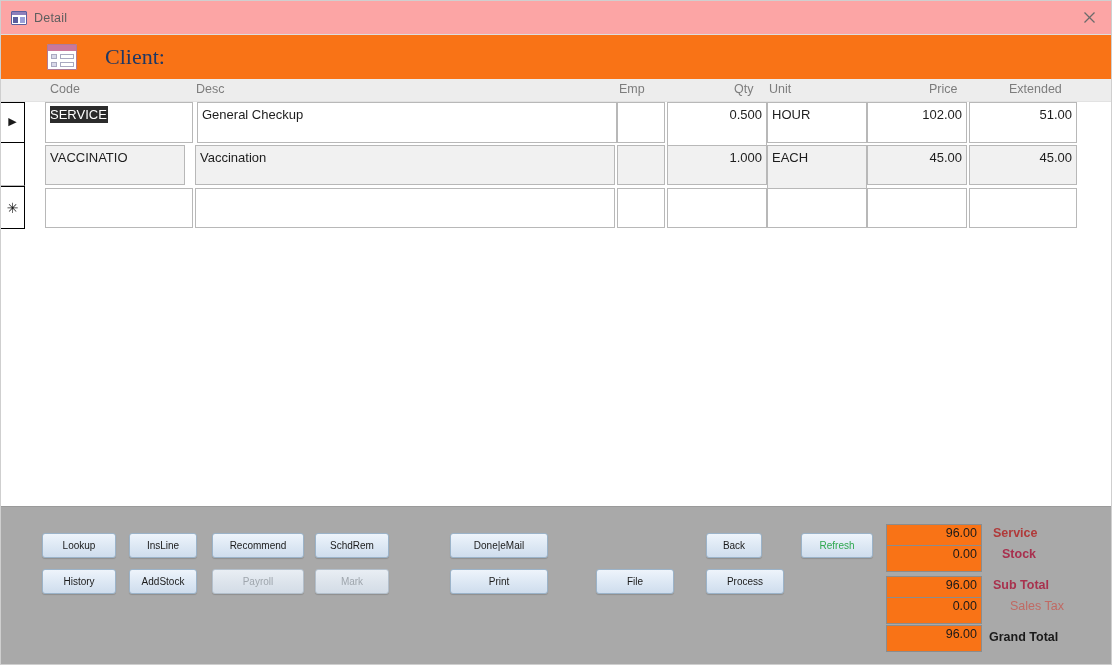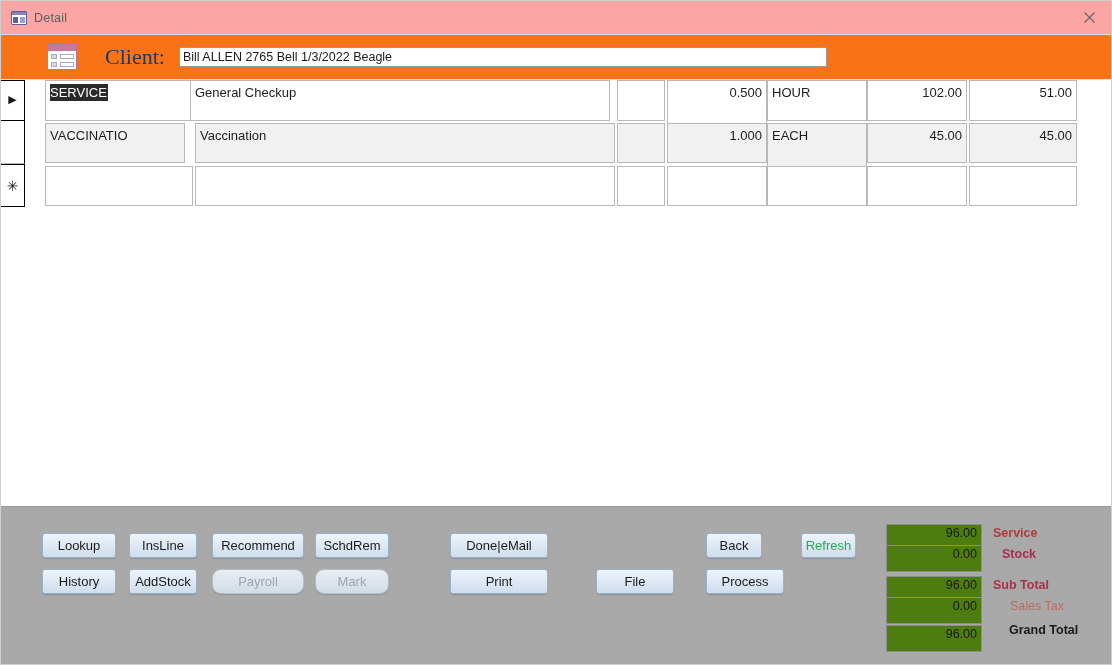--- a/index.html
+++ b/index.html
@@ -235,45 +235,44 @@
     border-top: 1px solid #9a9a9a;
   }
   .btn {
     position: absolute;
     box-sizing: border-box;
     height: 25px;
     border: 1px solid #9bb3c9;
     border-radius: 3px;
     background: linear-gradient(to bottom, #eef4fb 0%, #dde8f4 52%, #cfdded 100%);
     font-family: "Liberation Sans", sans-serif;
-    font-size: 13px;
+    font-size: 10px;
     color: #1b1b1b;
     display: flex;
     align-items: center;
     justify-content: center;
     cursor: default;
     box-shadow: 0 1px 1px rgba(0,0,0,0.16);
     white-space: nowrap;
     text-align: center;
   }
   .btn.disabled {
     color: #9fa6ad;
     background: linear-gradient(to bottom, #e9eef4 0%, #dde4ec 52%, #d3dce6 100%);
     border-color: #b3bfcb;
-    border-radius: 9px;
   }
   .btn.refresh { color: #2fa84f; }
 
   .tot-field {
     position: absolute;
     box-sizing: border-box;
     width: 96px;
     height: 27px;
     border: 1px solid #8c8c8c;
-    background: #4d7c0f;
+    background: #f97316;
     font-size: 12.5px;
     color: #1a1a1a;
     text-align: right;
     padding: 1px 4px 0 0;
     white-space: nowrap;
   }
   .tot-label {
     position: absolute;
     font-size: 12.5px;
     white-space: nowrap;
@@ -301,41 +300,49 @@
     </div>
   </div>
 
   <div id="client-band">
     <div class="form-icon">
       <div class="fi-top"></div>
       <div class="fi-r1"></div>
       <div class="fi-r2"></div>
     </div>
     <span id="client-label">Client:</span>
-    <input id="client-input" type="text" value="Bill ALLEN 2765 Bell 1/3/2022 Beagle" style="">
   </div>
 
+  <div id="col-header">
+    <span class="ch" style="left:49px;">Code</span>
+    <span class="ch" style="left:195px;">Desc</span>
+    <span class="ch" style="left:618px;">Emp</span>
+    <span class="ch" style="left:733px;">Qty</span>
+    <span class="ch" style="left:768px;">Unit</span>
+    <span class="ch" style="left:928px;">Price</span>
+    <span class="ch" style="left:1008px;">Extended</span>
+  </div>
 
   <div id="grid-area">
 
     <div id="record-rail">
       <div class="rec-sel current" style="height:41px;">
         <span class="rec-arrow">▶</span>
       </div>
       <div class="rec-sel" style="height:43px;border-right:1px solid #000;"></div>
       <div class="rec-sel newrow" style="height:43px;">
         <span>✳</span>
       </div>
     </div>
 
     <div class="grid-row" style="top:0px;">
       <div class="cell" style="left:44px;  top:0;  width:148px; height:41px;">
         <span class="sel-text">SERVICE</span>
       </div>
-      <div class="cell" style="left:189px; top:0;  width:420px; height:41px;">General Checkup</div>
+      <div class="cell" style="left:196px; top:0;  width:420px; height:41px;">General Checkup</div>
       <div class="cell" style="left:616px; top:0;  width:48px;  height:41px;"></div>
       <div class="cell num" style="left:666px;top:0;  width:100px; height:55px;">0.500</div>
       <div class="cell" style="left:766px; top:0;  width:100px; height:41px;">HOUR</div>
       <div class="cell num" style="left:866px;top:0;  width:100px; height:41px;">102.00</div>
       <div class="cell num" style="left:968px;top:0;  width:108px; height:41px;">51.00</div>
     </div>
 
     <div class="grid-row alt" style="top:43px;">
       <div class="cell" style="left:44px;  top:0; width:140px; height:40px;">VACCINATIO</div>
       <div class="cell" style="left:194px; top:0; width:420px; height:40px;">Vaccination</div>
@@ -358,21 +365,21 @@
   </div>
 
   <div id="bottom-panel">
 
     <div class="btn" style="left:41px;  top:26px; width:74px;">Lookup</div>
     <div class="btn" style="left:128px; top:26px; width:68px;">InsLine</div>
     <div class="btn" style="left:211px; top:26px; width:92px;">Recommend</div>
     <div class="btn" style="left:314px; top:26px; width:74px;">SchdRem</div>
     <div class="btn" style="left:449px; top:26px; width:98px;">Done|eMail</div>
     <div class="btn" style="left:705px; top:26px; width:56px;">Back</div>
-    <div class="btn refresh" style="left:800px; top:26px; width:55px;">Refresh</div>
+    <div class="btn refresh" style="left:800px; top:26px; width:72px;">Refresh</div>
 
     <div class="btn" style="left:41px;  top:62px; width:74px;">History</div>
     <div class="btn" style="left:128px; top:62px; width:68px;">AddStock</div>
     <div class="btn disabled" style="left:211px; top:62px; width:92px;">Payroll</div>
     <div class="btn disabled" style="left:314px; top:62px; width:74px;">Mark</div>
     <div class="btn" style="left:449px; top:62px; width:98px;">Print</div>
     <div class="btn" style="left:595px; top:62px; width:78px;">File</div>
     <div class="btn" style="left:705px; top:62px; width:78px;">Process</div>
 
     <div class="tot-field" style="left:885px; top:17px;">96.00</div>
@@ -381,16 +388,16 @@
     <div class="tot-field" style="left:885px; top:38px;">0.00</div>
     <span class="tot-label stock" style="left:992px; top:38px;">Stock</span>
 
     <div class="tot-field" style="left:885px; top:69px;">96.00</div>
     <span class="tot-label subtot" style="left:992px; top:69px;">Sub Total</span>
 
     <div class="tot-field" style="left:885px; top:90px;">0.00</div>
     <span class="tot-label tax" style="left:992px; top:90px;margin-left:17px;">Sales Tax</span>
 
     <div class="tot-field" style="left:885px; top:118px;">96.00</div>
-    <span class="tot-label grand" style="left:988px; top:114px;margin-left:20px;">Grand Total</span>
+    <span class="tot-label grand" style="left:988px; top:121px;">Grand Total</span>
   </div>
 
 </div>
 
 </body></html>

